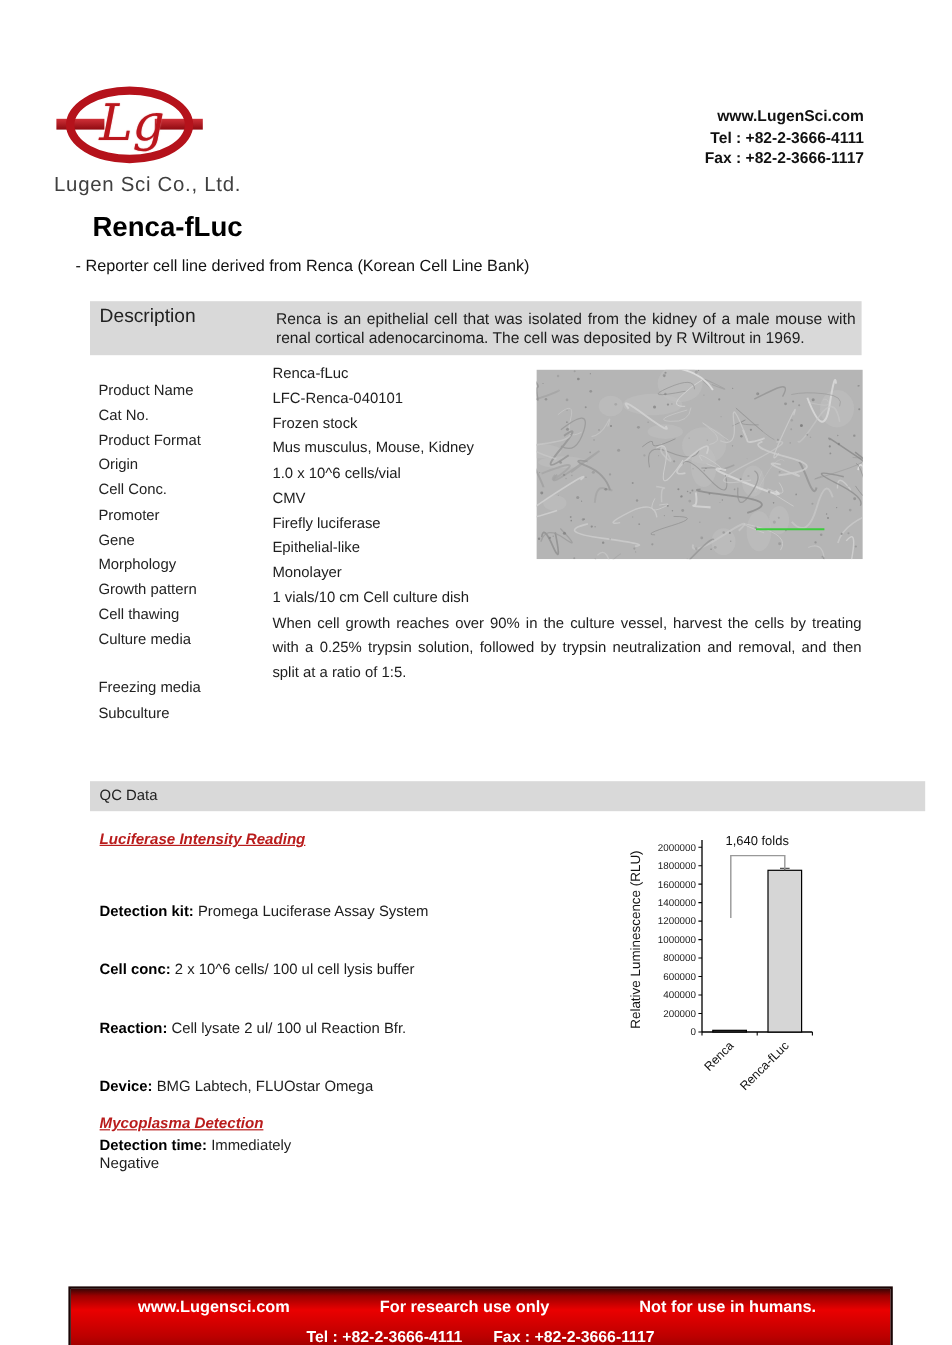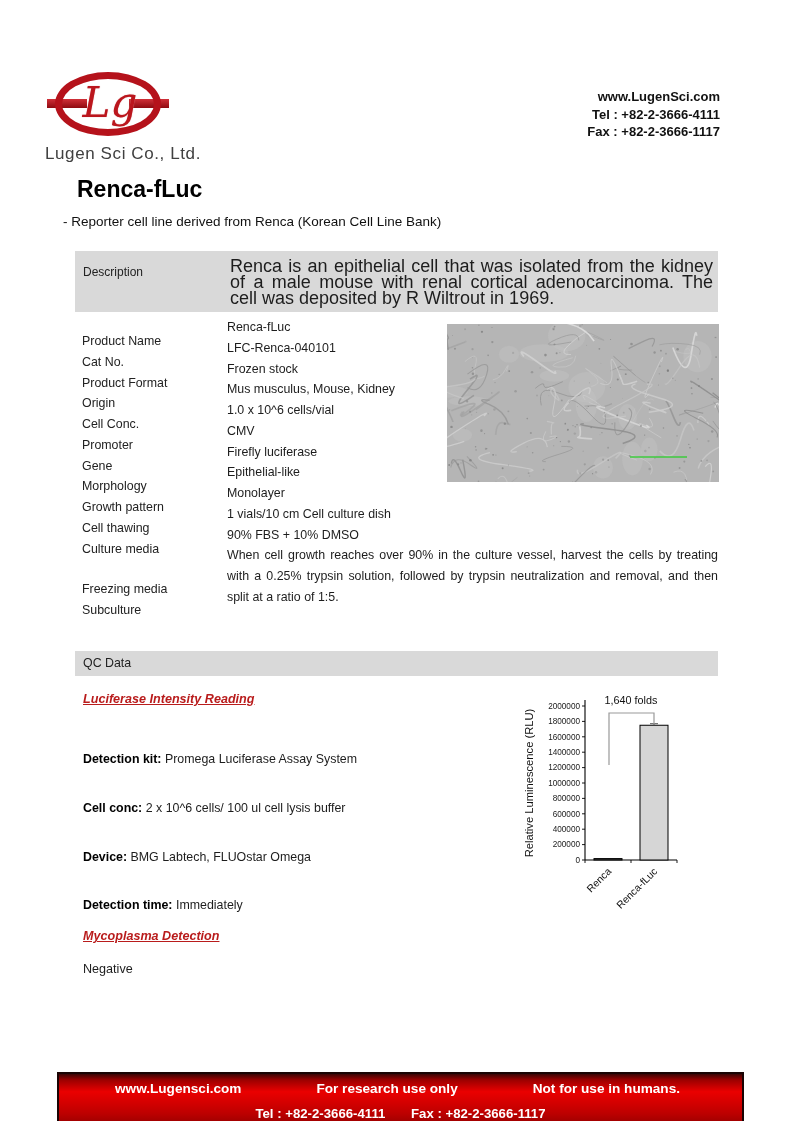--- a/index.html
+++ b/index.html
@@ -39,35 +39,35 @@
     text-align: right; font-weight: bold; font-size: 13px; line-height: 17.5px; color: #111;
   }
 
   
   .doc-title { position: absolute; left: 77px; top: 132px; font-size: 23px; font-weight: bold; color: #000; }
   .doc-subtitle { position: absolute; left: 63px; top: 170px; font-size: 13.5px; font-weight: normal; color: #111; }
 
   
   .spec { position: absolute; left: 75px; top: 207px; width: 643px; }
   .desc-row { display: flex; background: #d9d9d9; min-height: 43px; }
-  .desc-label { width: 152px; padding: 14px 0 0 8px; font-size: 12px; color: #222; }
-  .desc-text { flex: 1; padding: 7px 5px 6px 3px; font-size: 18px; line-height: 16px; text-align: justify; color: #1d1d1d; }
+  .desc-label { width: 152px; padding: 4px 0 0 8px; font-size: 16px; color: #222; }
+  .desc-text { flex: 1; padding: 7px 5px 6px 3px; font-size: 13px; line-height: 16px; text-align: justify; color: #1d1d1d; }
 
   .spec-body { position: relative; height: 357px; }
   .spec-labels { position: absolute; left: 7px; top: 19px; font-size: 12.4px; color: #222; }
   .spec-labels div { height: 20.75px; line-height: 20.75px; white-space: nowrap; }
   .spec-labels div.gap-above { margin-top: 20px; }
   .spec-values { margin-left: 152px; padding-top: 5px; width: 491px; font-size: 12.4px; color: #1d1d1d; }
   .spec-values .v { line-height: 20.75px; }
   .spec-values .v.para { text-align: justify; }
   .cell-image { position: absolute; left: 372px; top: 12px; width: 272px; height: 158px; }
 
   
   .qc-bar {
-    position: absolute; left: 75px; top: 607px; width: 643px; height: 25px;
+    position: absolute; left: 75px; top: 607px; width: 696px; height: 25px;
     background: #d9d9d9; font-size: 12.4px; color: #222; line-height: 25px; padding-left: 8px;
   }
   .qc { position: absolute; left: 75px; top: 645px; width: 690px; height: 380px; }
   .sub-heading {
     position: absolute; left: 8px;
     font-size: 12.6px; font-weight: bold; font-style: italic;
     text-decoration: underline; color: #b91c1c;
   }
   .heading-luc { top: 3px; }
   .kv-lines { position: absolute; left: 8px; top: 30px; font-size: 12.4px; line-height: 16.2px; white-space: pre-wrap; color: #1d1d1d; }
@@ -137,21 +137,20 @@
         <div class="v">Renca-fLuc</div>
         <div class="v">LFC-Renca-040101</div>
         <div class="v">Frozen stock</div>
         <div class="v">Mus musculus, Mouse, Kidney</div>
         <div class="v">1.0 x 10^6 cells/vial</div>
         <div class="v">CMV</div>
         <div class="v">Firefly luciferase</div>
         <div class="v">Epithelial-like</div>
         <div class="v">Monolayer</div>
         <div class="v">1 vials/10 cm Cell culture dish</div>
-        <div class="v">90% FBS + 10% DMSO</div>
         <div class="v para">When cell growth reaches over 90% in the culture vessel, harvest the cells by treating with a 0.25% trypsin solution, followed by trypsin neutralization and removal, and then split at a ratio of 1:5.</div>
       </div>
       <svg class="cell-image" id="cell-image" viewBox="0 0 272 158">
           <rect x="0" y="0" width="272" height="158" fill="#b5b5b5"></rect>
           <ellipse cx="0.8277682922780514" cy="67.83190660271794" rx="20.2422430338338" ry="6.010704784654081" fill="#c6c6c6" opacity="0.35"></ellipse>
           <ellipse cx="107.3758937716484" cy="51.71308775059879" rx="14.780962841585279" ry="6.076132604852319" fill="#c6c6c6" opacity="0.35"></ellipse>
           <ellipse cx="180.57607920840383" cy="92.89816142152995" rx="9.426948830485344" ry="12.97525524534285" fill="#c6c6c6" opacity="0.35"></ellipse>
           <ellipse cx="250.53820702806115" cy="32.567739703692496" rx="14.215504719875753" ry="15.651866825297475" fill="#c6c6c6" opacity="0.35"></ellipse>
           <ellipse cx="62.031154569238424" cy="30.268519844394177" rx="10.179582077078521" ry="8.554713550023735" fill="#c6c6c6" opacity="0.35"></ellipse>
           <ellipse cx="21.74667812511325" cy="77.23528625490144" rx="20.293119095265865" ry="5.033910372294486" fill="#c6c6c6" opacity="0.35"></ellipse>
@@ -389,20 +388,21 @@
   </div>
 
   <div class="qc-bar">QC Data</div>
 
   <div class="qc">
     <div class="sub-heading heading-luc">Luciferase Intensity Reading</div>
 
     <div class="kv-lines">
       <div><b>Detection kit:</b><span> Promega Luciferase Assay System</span></div>
       <div><b>Cell conc:</b><span> 2 x 10^6 cells/ 100 ul cell lysis buffer</span></div>
+      <div><b>Reaction:</b><span> Cell lysate 2 ul/ 100 ul Reaction Bfr.</span></div>
       <div><b>Device:</b><span> BMG Labtech, FLUOstar Omega</span></div>
       <div><b>Detection time:</b><span> Immediately</span></div>
     </div>
 
     <svg class="qc-chart" id="qc-chart" width="245" height="235" viewBox="0 0 245 235">
         <line x1="79" y1="170" x2="82" y2="170" stroke="#000" stroke-width="0.9"></line>
         <text x="77" y="172.8" text-anchor="end" font-size="8.2" fill="#1a1a1a" font-family="Liberation Sans, sans-serif">0</text>
         <line x1="79" y1="154.6" x2="82" y2="154.6" stroke="#000" stroke-width="0.9"></line>
         <text x="77" y="157.4" text-anchor="end" font-size="8.2" fill="#1a1a1a" font-family="Liberation Sans, sans-serif">200000</text>
         <line x1="79" y1="139.2" x2="82" y2="139.2" stroke="#000" stroke-width="0.9"></line>

